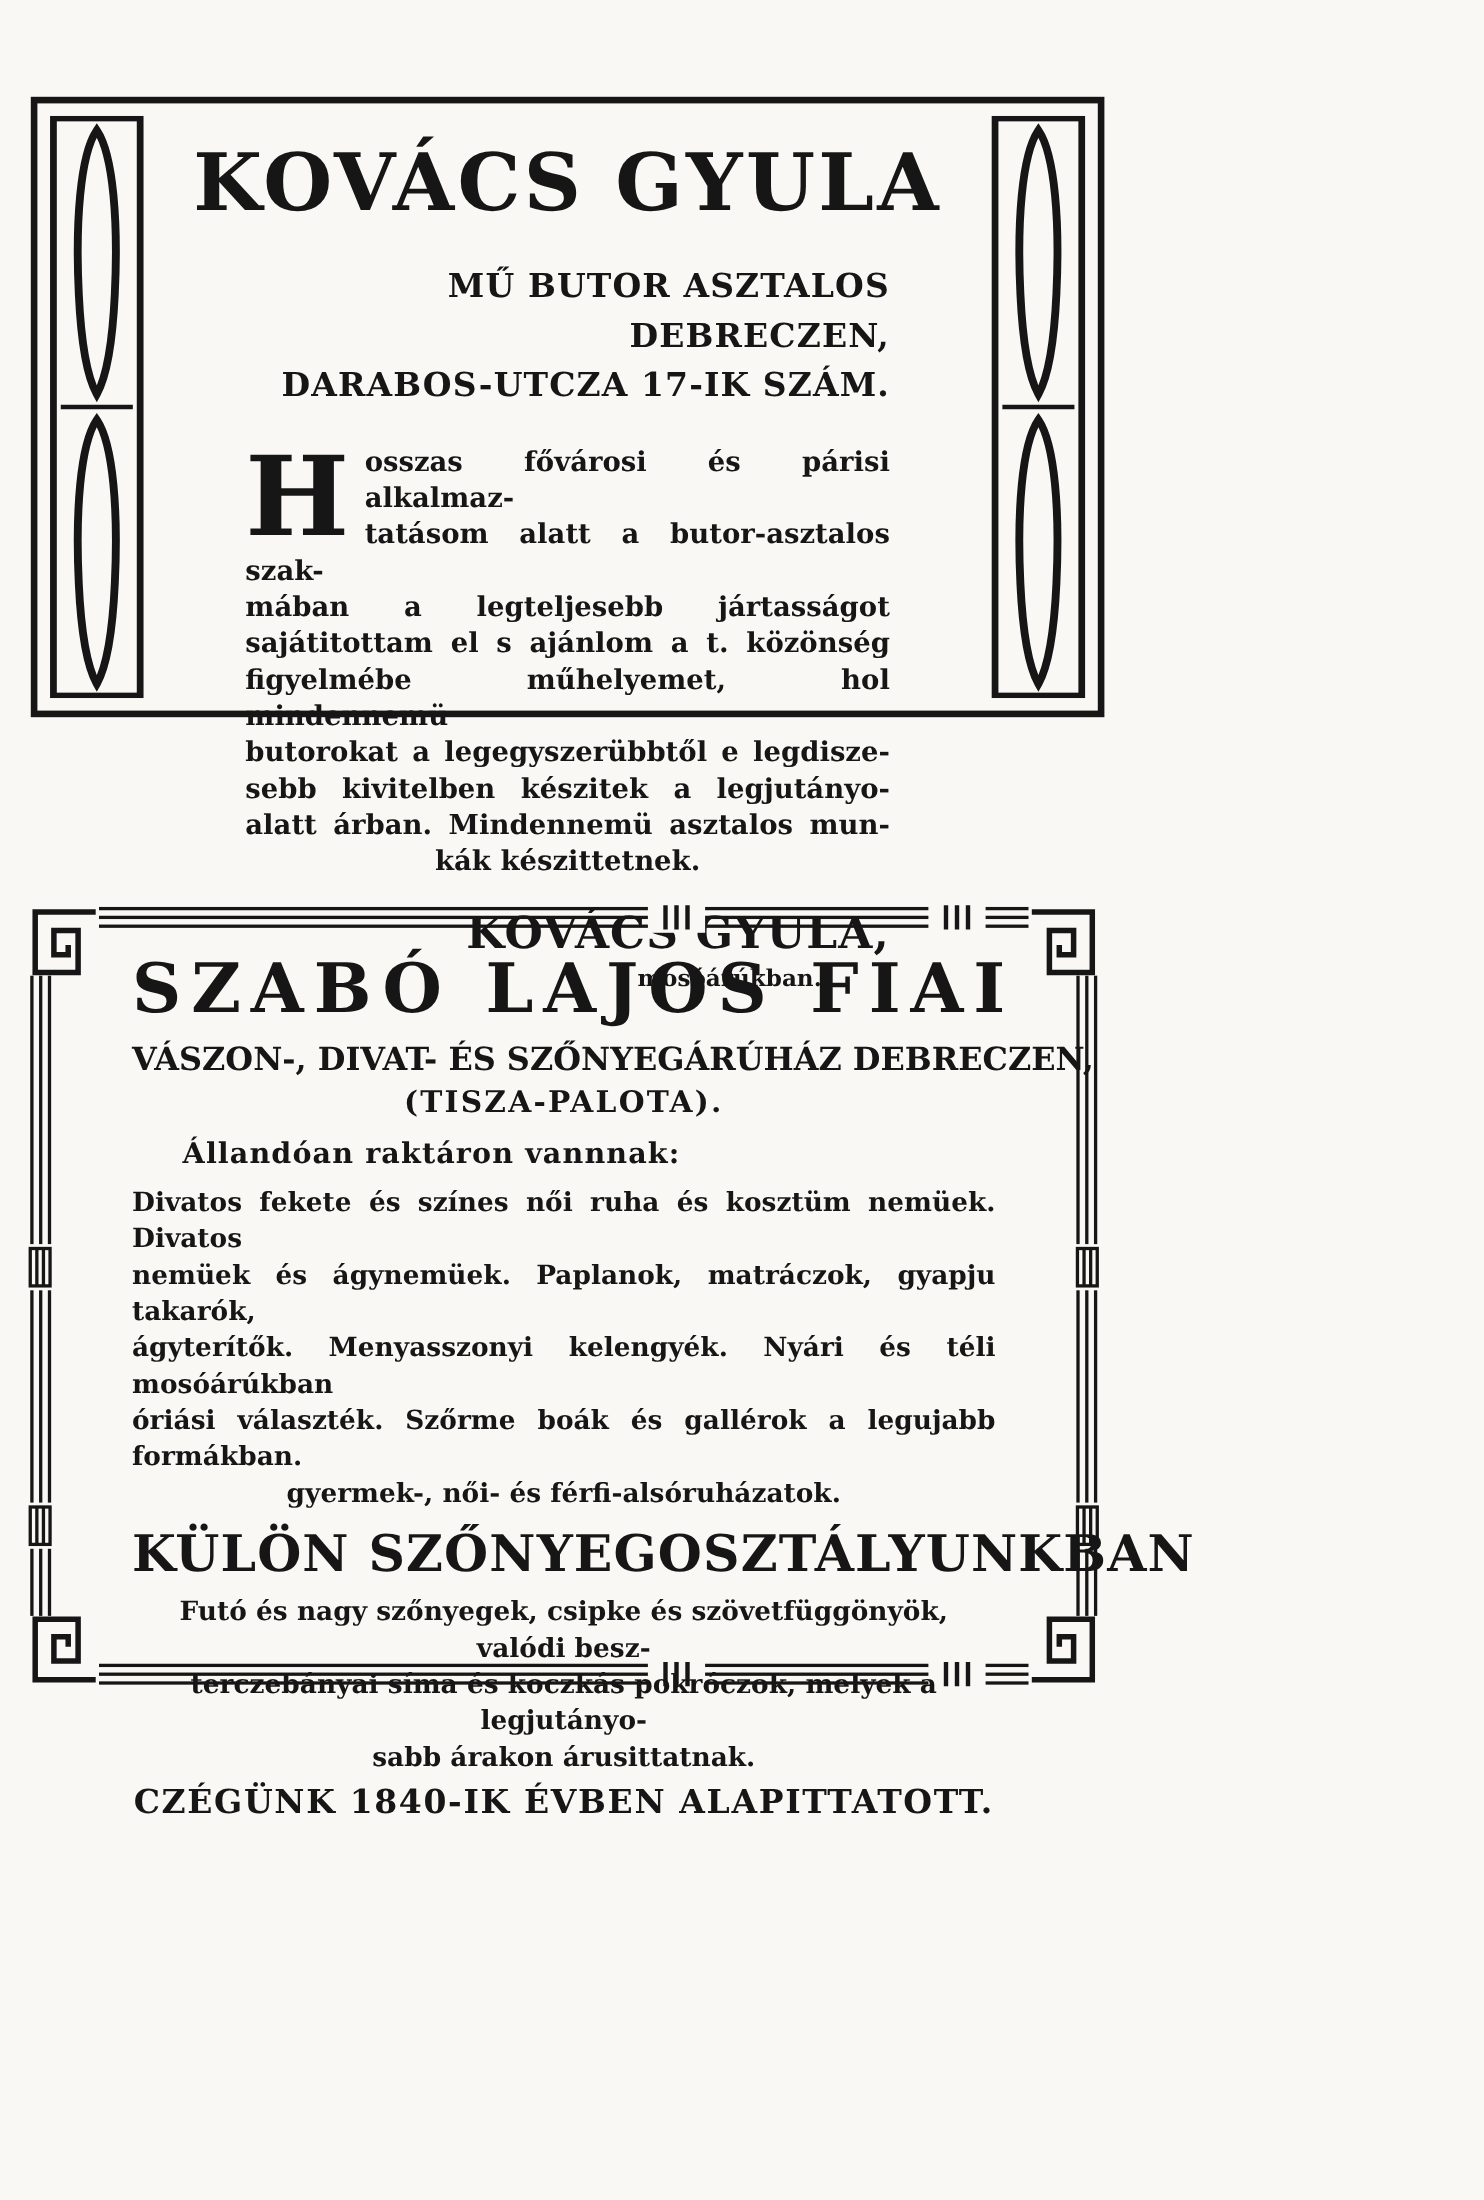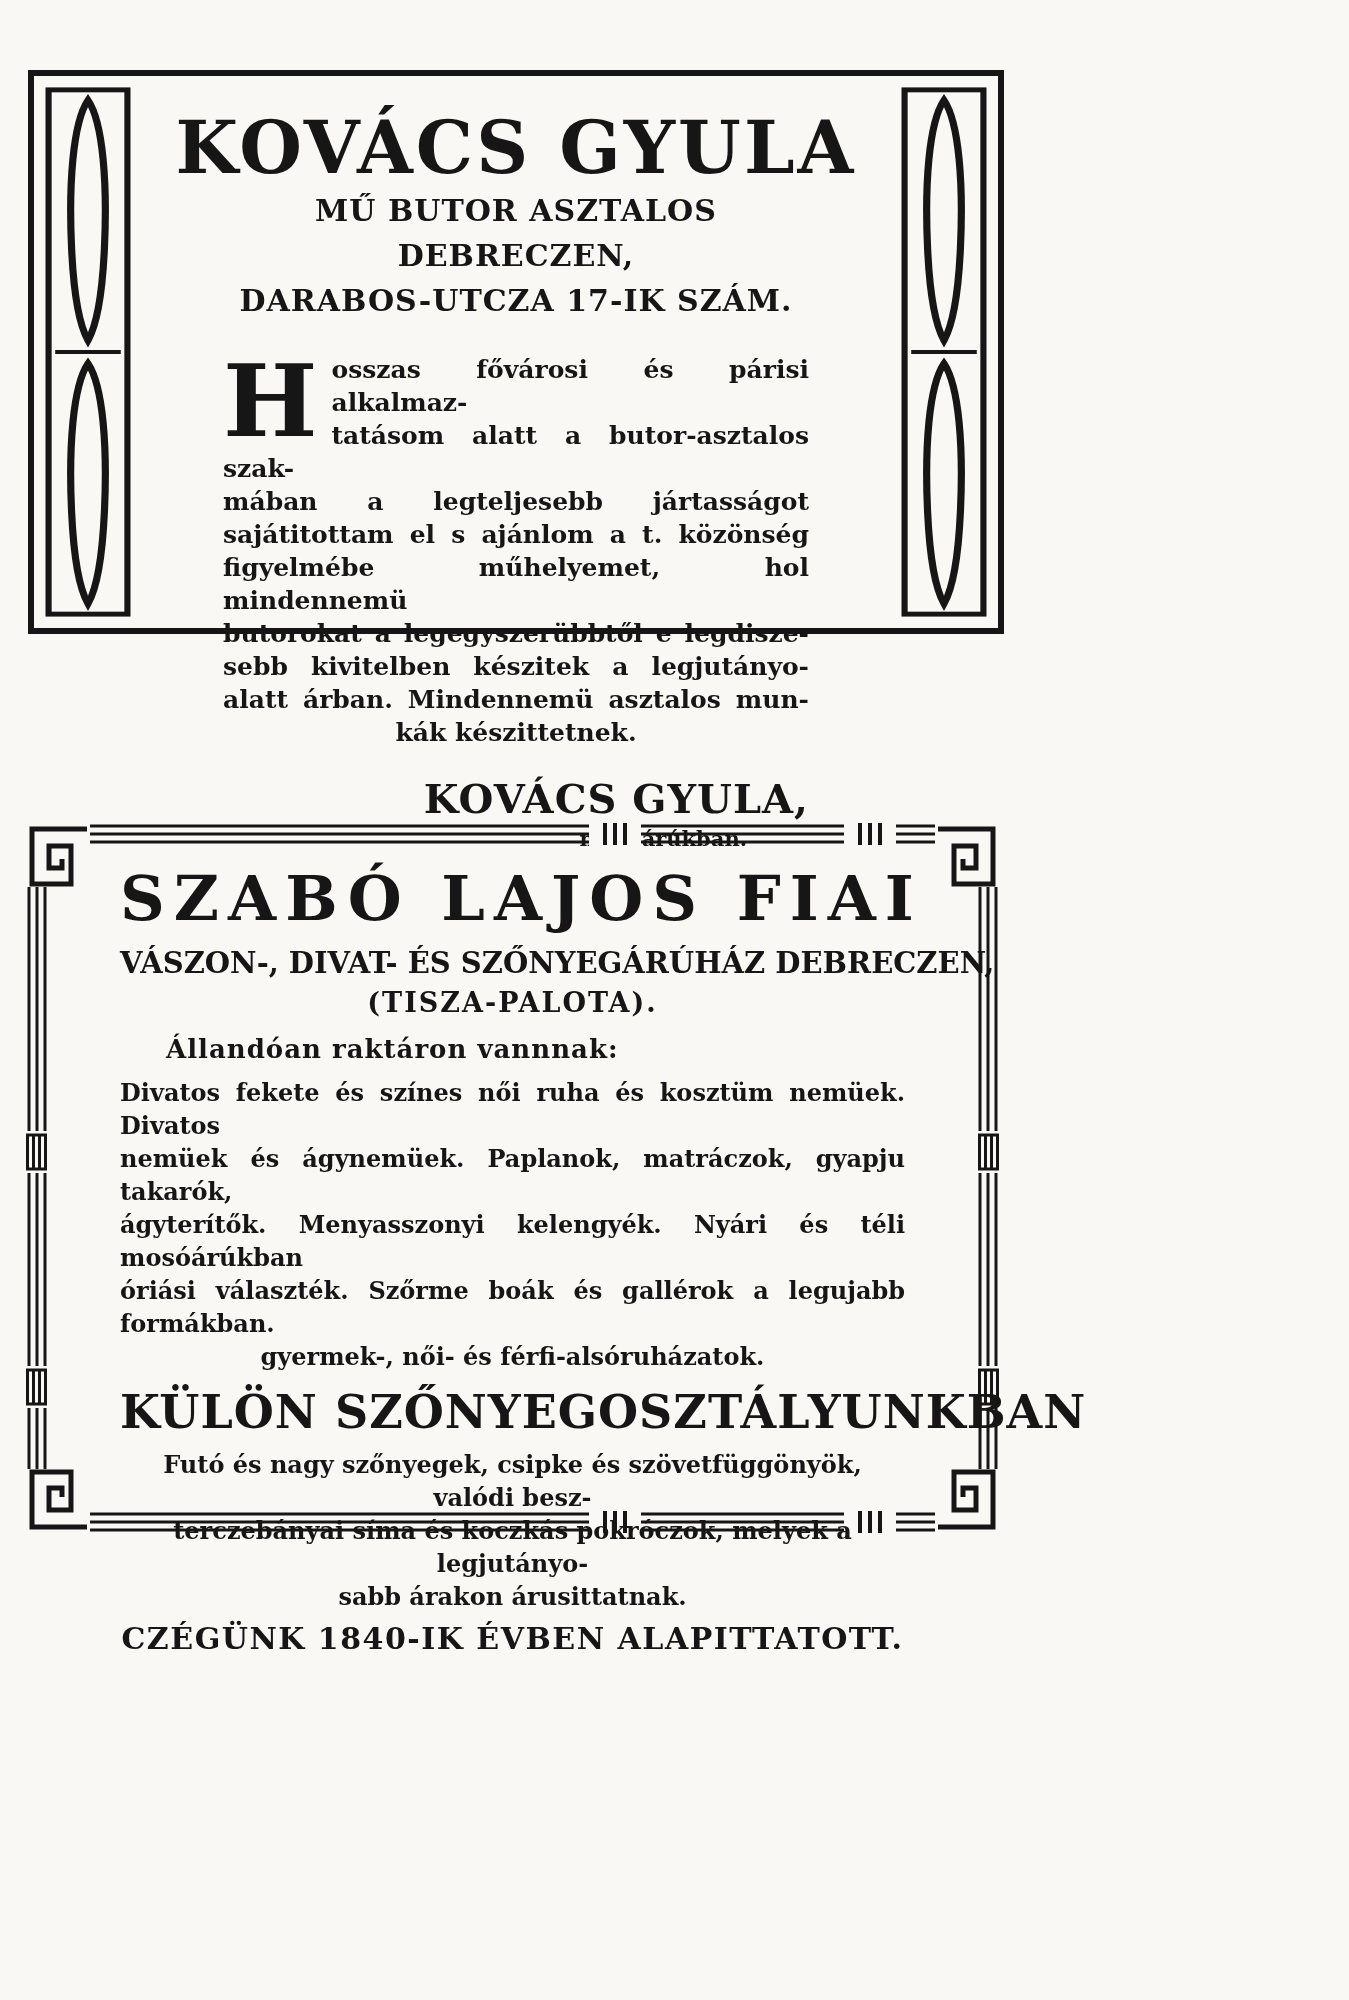--- a/index.html
+++ b/index.html
@@ -7,34 +7,34 @@
     position:relative;
     width:1349px;height:2000px;
     background:#FAF8F4;
     color:#161616;
     font-family:"DejaVu Serif","Liberation Serif",serif;
     overflow:hidden;
   }
 
   
   .ad1{
-    position:absolute;left:28px;top:70px;width:976px;height:564px;
+    position:absolute;left:28px;top:88px;width:976px;height:564px;
     border:6px solid #161616;box-sizing:border-box;background:#FAF8F4;
   }
   .panel{position:absolute;top:11px;bottom:11px;width:86px;}
   .panel.left{left:11px;}
   .panel.right{right:11px;}
   .panel svg{width:100%;height:100%;display:block;}
   .ad1-content{position:absolute;left:108px;right:108px;top:0;bottom:0;text-align:center;}
   .k-title{
     margin:36px 0 0;font-size:72px;line-height:1;font-weight:bold;
     letter-spacing:3px;white-space:nowrap;
   }
   .addr{
-    width:586px;margin:4px auto 0;text-align:center;
+    width:586px;margin:36px auto 0;text-align:right;
     font-weight:bold;font-size:30px;line-height:1.5;letter-spacing:1px;
   }
   .k-body{
     width:586px;margin:30px auto 0;
     font-weight:bold;font-size:25px;line-height:33px;
   }
   .dropcap{
     float:left;font-weight:bold;font-size:100px;line-height:92px;
     height:96px;margin:2px 14px 0 0;
   }

